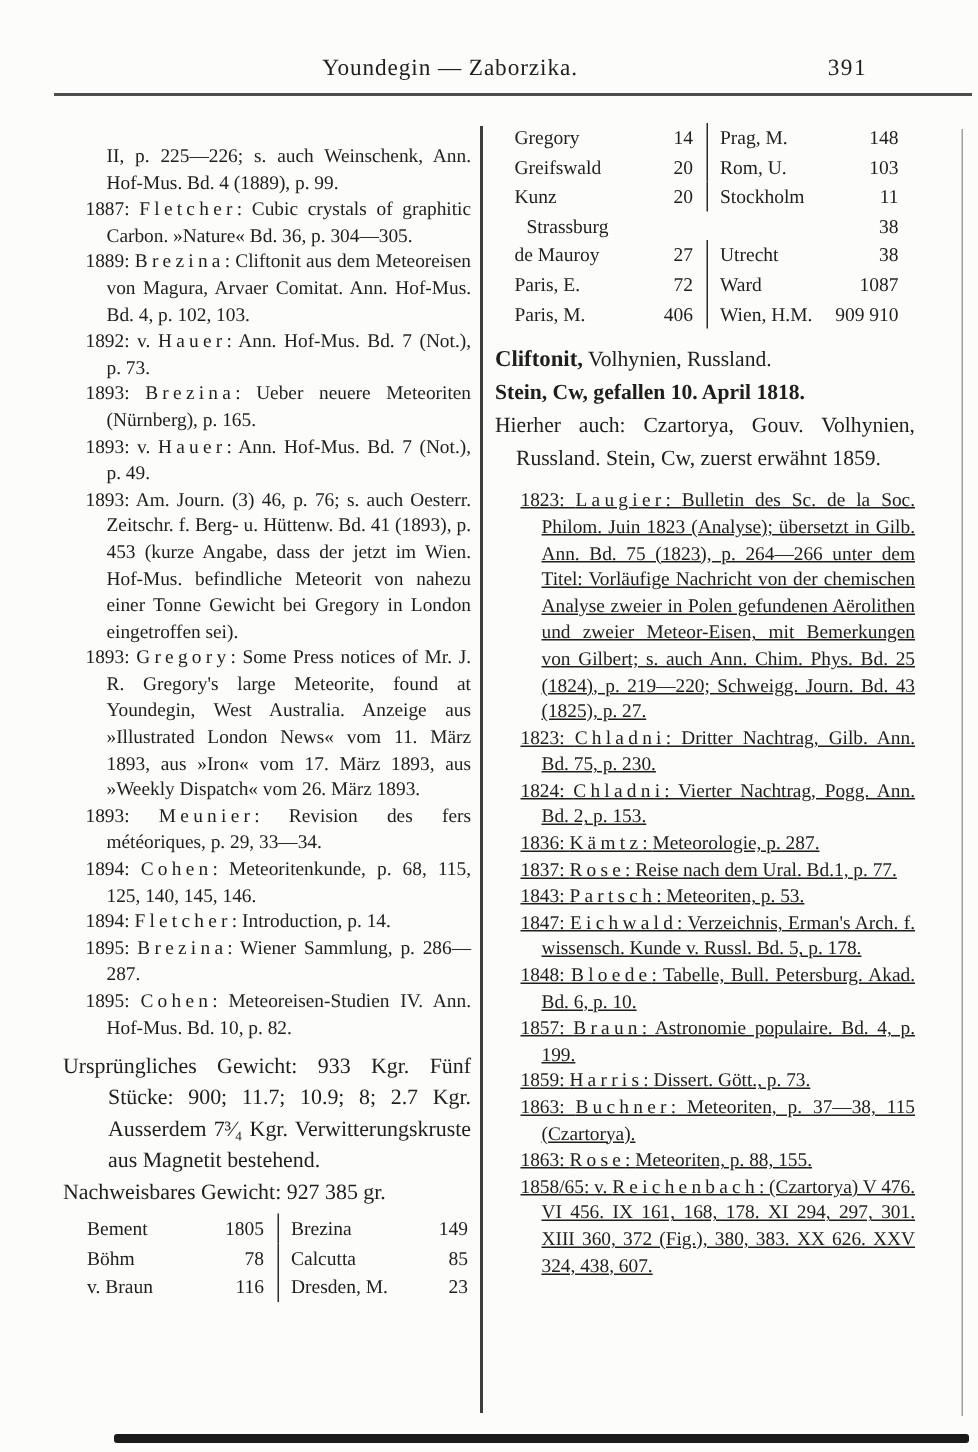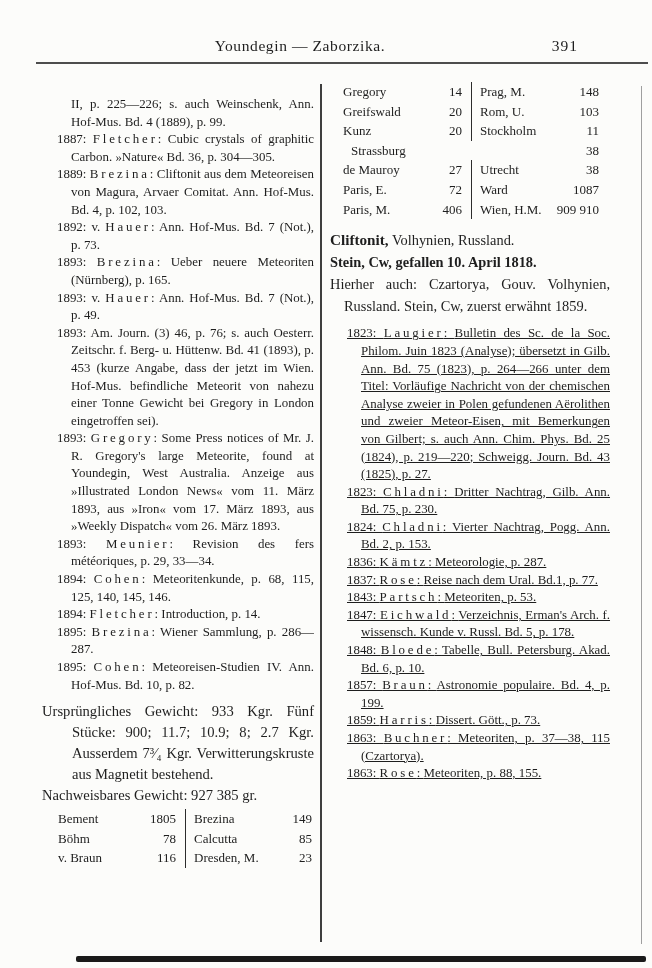--- a/index.html
+++ b/index.html
@@ -223,17 +223,18 @@
         <p class="entry"><span class="year">1848: </span><span></span><span class="sp">Bloede</span><span>: </span><span>Tabelle, Bull. Petersburg. Akad. Bd. 6, p. 10.</span></p>
 
         <p class="entry"><span class="year">1857: </span><span></span><span class="sp">Braun</span><span>: </span><span>Astronomie populaire. Bd. 4, p. 199.</span></p>
 
         <p class="entry"><span class="year">1859: </span><span></span><span class="sp">Harris</span><span>: </span><span>Dissert. Gött., p. 73.</span></p>
 
         <p class="entry"><span class="year">1863: </span><span></span><span class="sp">Buchner</span><span>: </span><span>Meteoriten, p. 37—38, 115 (Czartorya).</span></p>
 
         <p class="entry"><span class="year">1863: </span><span></span><span class="sp">Rose</span><span>: </span><span>Meteoriten, p. 88, 155.</span></p>
 
+        <p class="entry"><span class="year">1858/65: </span><span>v. </span><span class="sp">Reichenbach</span><span>: </span><span>(Czartorya) V 476. VI 456. IX 161, 168, 178. XI 294, 297, 301. XIII 360, 372 (Fig.), 380, 383. XX 626. XXV 324, 438, 607.</span></p>
       </div>
   </div>
 
   <div class="bottom-bar"></div>
 </div>
 
 </body></html>

